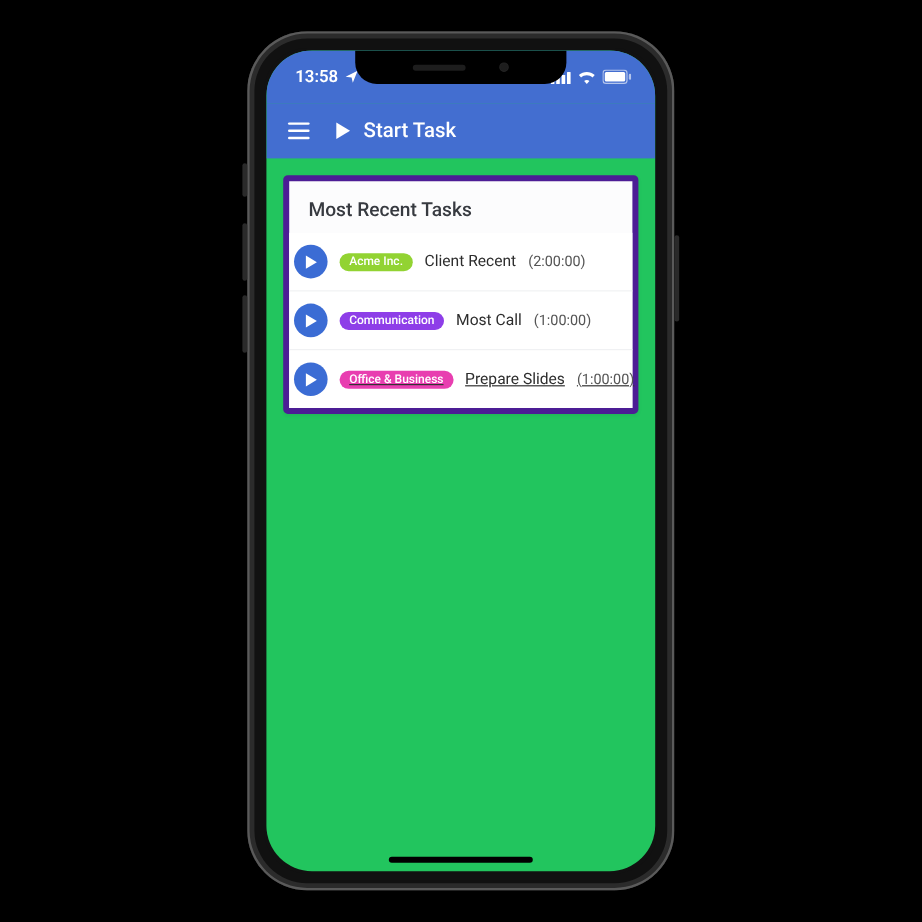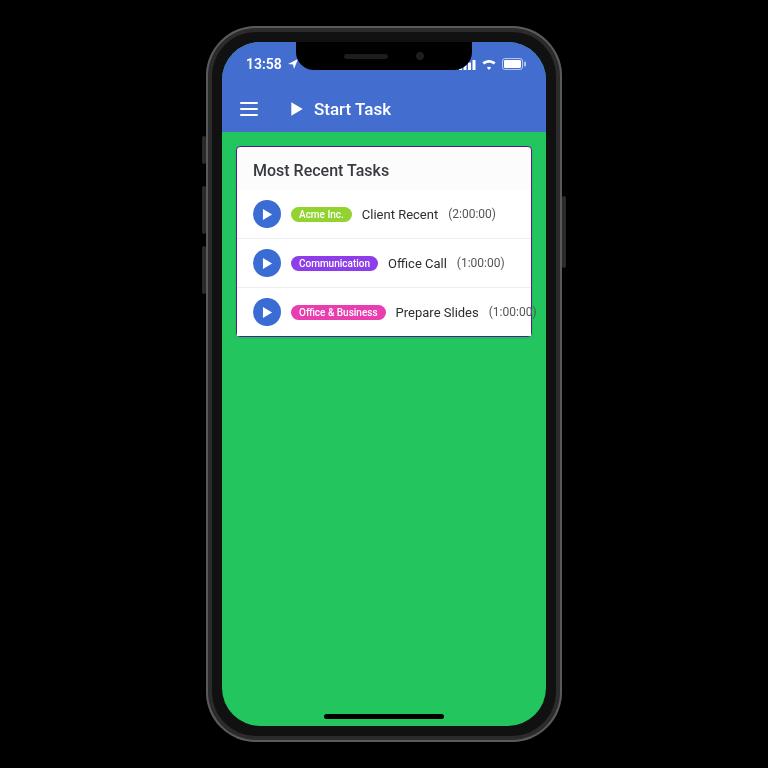--- a/index.html
+++ b/index.html
@@ -83,41 +83,41 @@
   .status-left { display: flex; align-items: center; gap: 5px; }
   .status-right { display: flex; align-items: center; gap: 5px; }
 
   .app-bar {
     position: absolute;
     top: 44px; left: 0; right: 0;
     height: 46px;
     background: #436ed0;
     display: flex;
     align-items: center;
-    gap: 32px;
+    gap: 21px;
     padding: 0 18px;
     color: #fff;
     z-index: 30;
   }
   .hamburger { display: flex; flex-direction: column; gap: 4px; cursor: pointer; }
   .hamburger span { display: block; width: 18px; height: 2px; background: #fff; border-radius: 1px; }
   .app-title { font-size: 17px; font-weight: 500; display: flex; align-items: center; gap: 10px; }
 
   .content {
     position: absolute;
     top: 90px; left: 0; right: 0; bottom: 0;
     padding: 14px;
     overflow: hidden;
   }
 
   .card {
     background: #fcfcfd;
     border-radius: 4px;
     box-shadow: 0 1px 3px rgba(0,0,0,0.06);
-    border: 1px solid #4c1d95;
+    border: 5px solid #4c1d95;
   }
 
   .card-header {
     padding: 14px 16px 10px;
     font-size: 16px;
     color: #373a40;
     font-weight: 500;
   }
 
   .table-head {
@@ -126,27 +126,27 @@
     color: #444;
     border-top: 1px solid #e7e8ec;
     border-bottom: 1px solid #e7e8ec;
     background: #fff;
   }
 
   .task-row {
     display: flex;
     align-items: center;
     gap: 10px;
-    padding: 10px 16px;
+    padding: 10px 4px;
     border-bottom: 1px solid #edeef1;
     font-size: 13px;
     color: #333;
     background: #fff;
   }
-  .task-row:last-child { border-bottom: none; }
+  .task-row:last-child { border-bottom: none; text-decoration: underline; }
 
   .play {
     width: 28px; height: 28px;
     border-radius: 50%;
     background: #3b6cd4;
     display: flex; align-items: center; justify-content: center;
     flex-shrink: 0;
     cursor: pointer;
   }
   .play svg { fill: #fff; }
@@ -247,21 +247,21 @@
           <span class="task-dur">(2:00:00)</span>
         </div>
 
         <div class="task-row">
           <div class="play">
             <svg width="11" height="13" viewBox="0 0 12 14">
                 <path d="M1 1 L11 7 L1 13 Z"></path>
               </svg>
           </div>
           <span class="tag" style="background:#8e3ee8">Communication</span>
-          <span class="task-title">Office Call</span>
+          <span class="task-title">Most Call</span>
           <span class="task-dur">(1:00:00)</span>
         </div>
 
         <div class="task-row">
           <div class="play">
             <svg width="11" height="13" viewBox="0 0 12 14">
                 <path d="M1 1 L11 7 L1 13 Z"></path>
               </svg>
           </div>
           <span class="tag" style="background:#e83eb0">Office &amp; Business</span>

